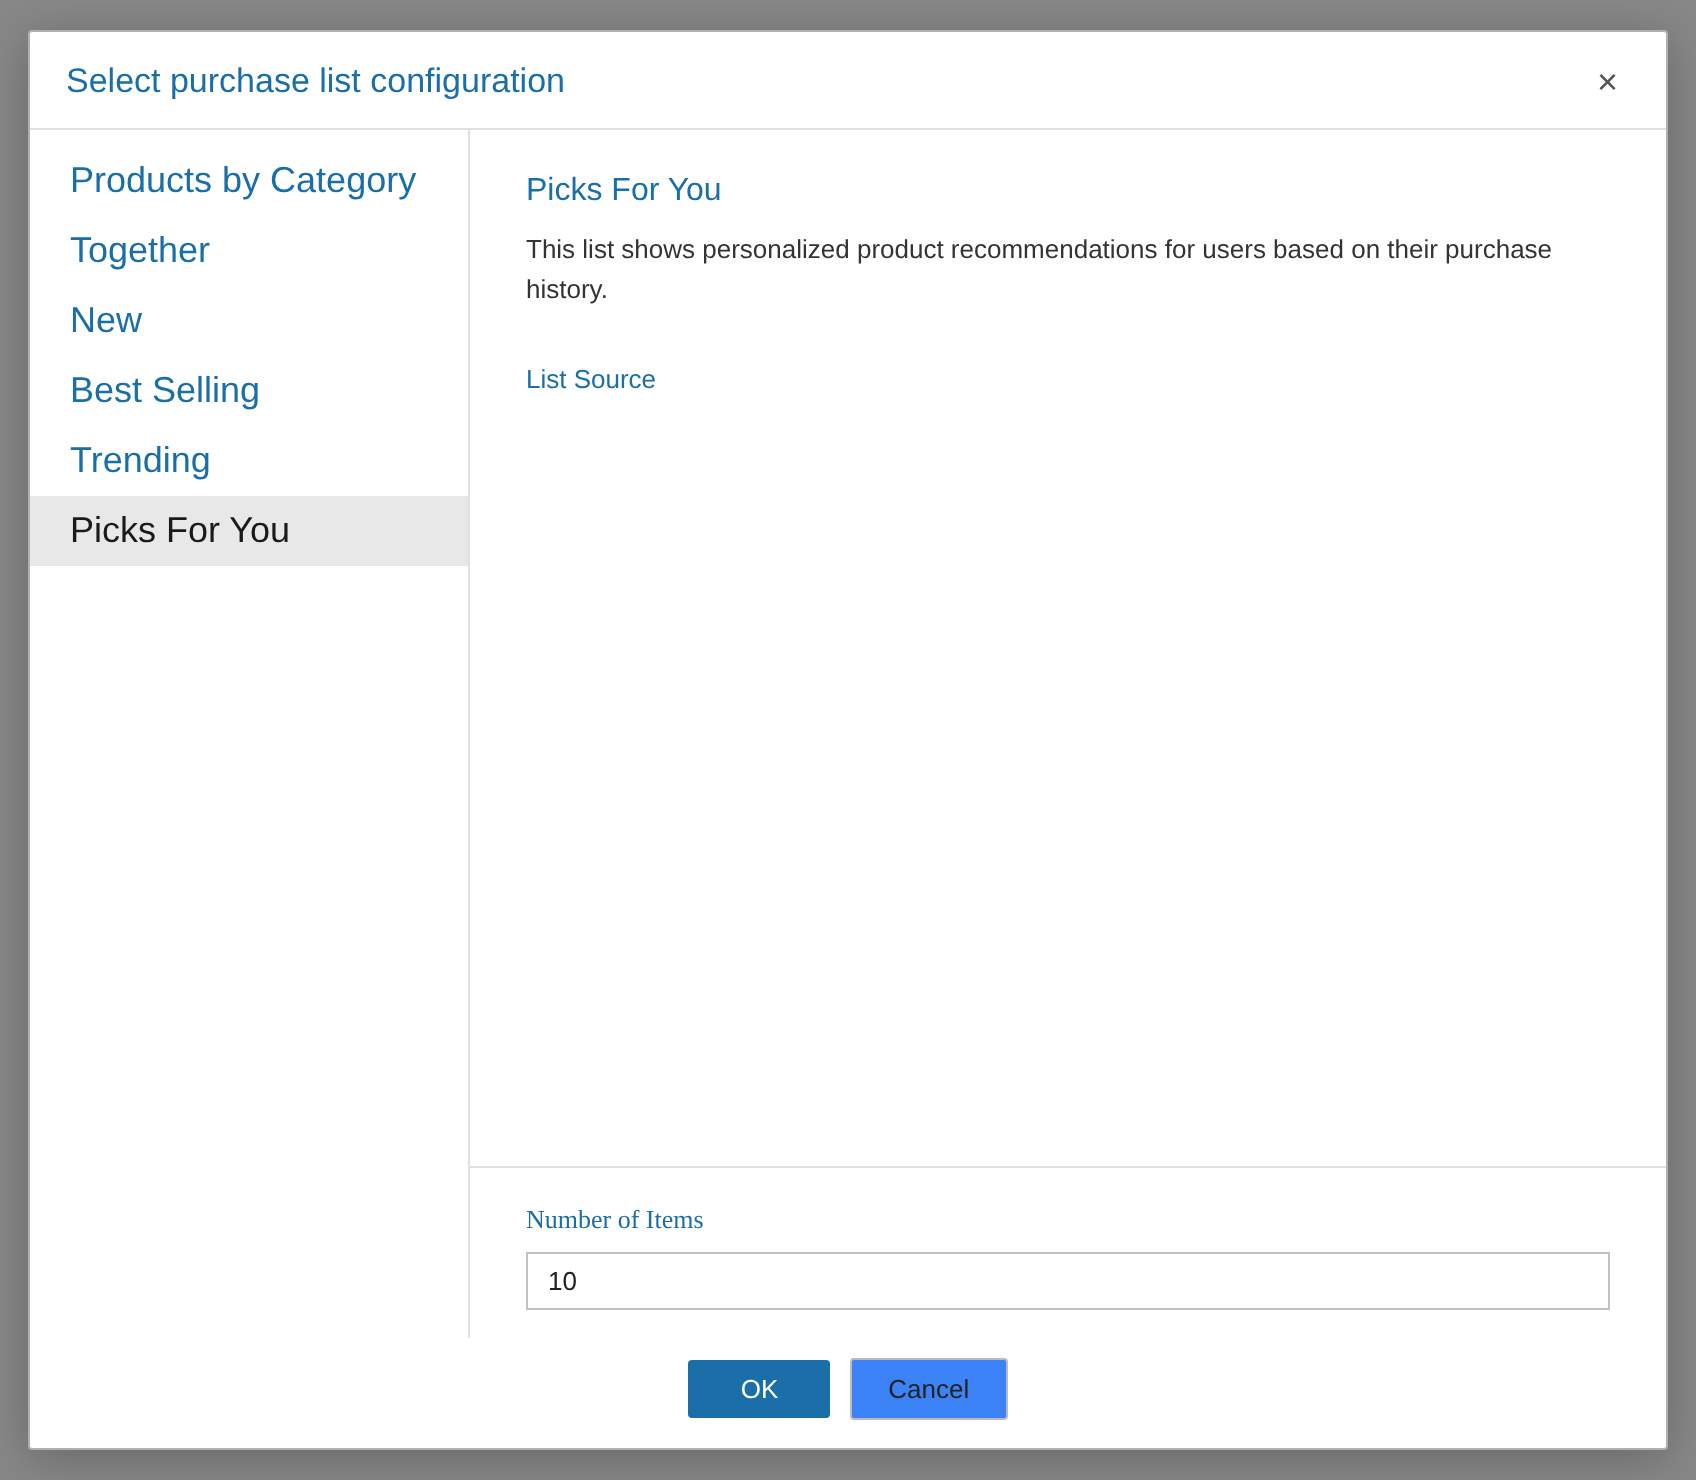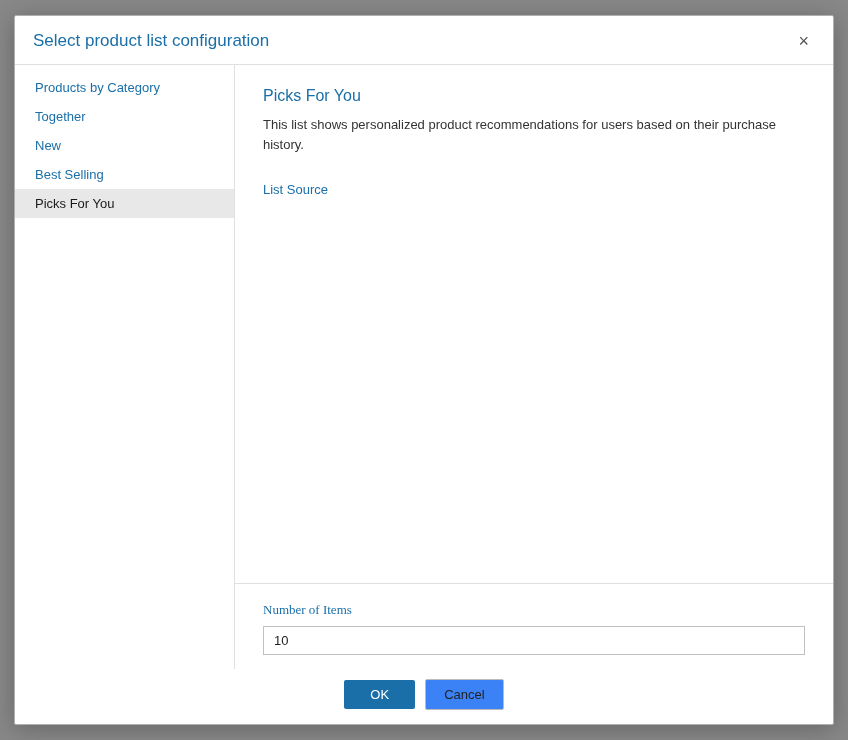--- a/index.html
+++ b/index.html
@@ -56,21 +56,21 @@
       min-width: 220px;
       border-right: 1px solid #e0e0e0;
       padding: 8px 0;
       background: #fff;
       overflow-y: auto;
     }
     .sidebar-item {
       padding: 7px 20px;
       cursor: pointer;
       color: #1a6fa8;
-      font-size: 13px;
+      font-size: 18px;
       white-space: nowrap;
     }
     .sidebar-item.active {
       background: #e8e8e8;
       color: #1a1a1a;
       font-weight: 400;
     }
     .main-content {
       flex: 1;
       display: flex;
@@ -167,31 +167,32 @@
       cursor: pointer;
       border-radius: 2px;
     }
   </style>
 </head>
 <body>
 
 <div class="dialog">
 
   <div class="dialog-title-bar">
-    <span class="dialog-title">Select product list configuration</span>
+    <span class="dialog-title">Select purchase list configuration</span>
     <button class="close-btn">×</button>
   </div>
 
   <div class="dialog-body">
 
     <div class="sidebar">
       <div class="sidebar-item">Products by Category</div>
       <div class="sidebar-item">Together</div>
       <div class="sidebar-item">New</div>
       <div class="sidebar-item">Best Selling</div>
+      <div class="sidebar-item">Trending</div>
       <div class="sidebar-item active">Picks For You</div>
     </div>
 
     <div class="main-content">
       <div class="main-top">
         <div class="section-title">Picks For You</div>
         <div class="section-desc">This list shows personalized product recommendations for users based on their purchase history.</div>
 
         <div class="list-source-label">List Source</div>
 

